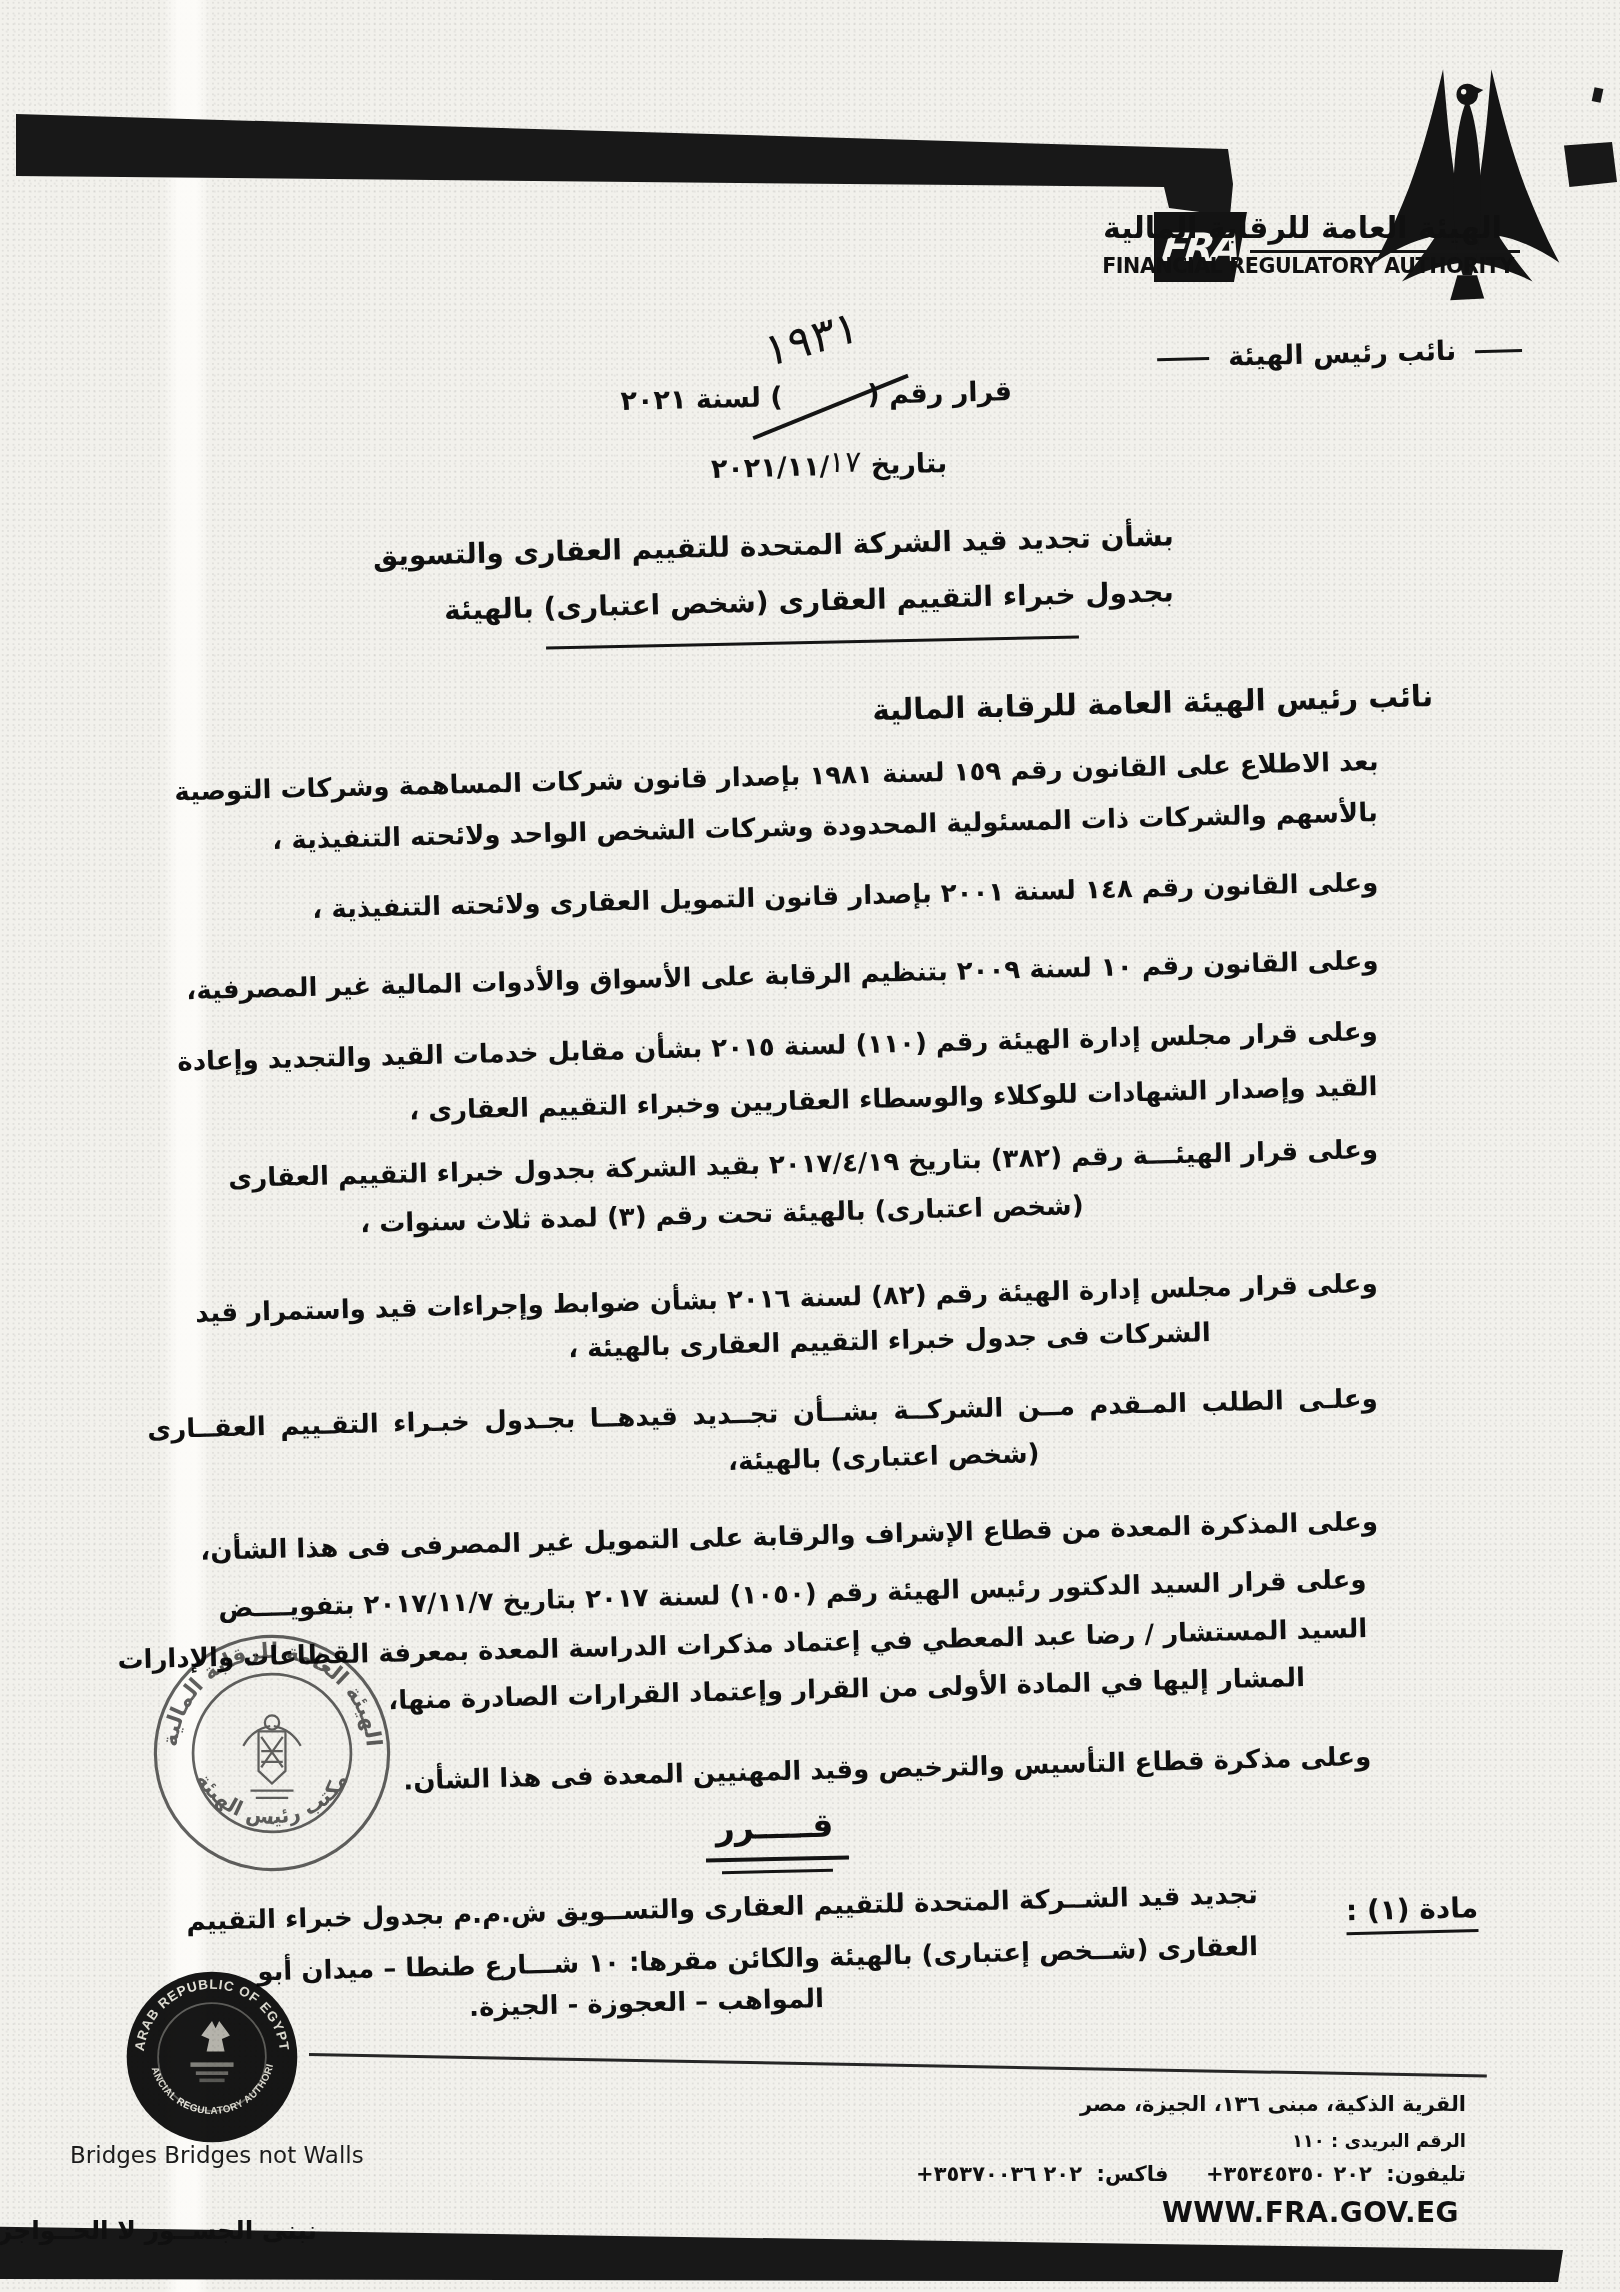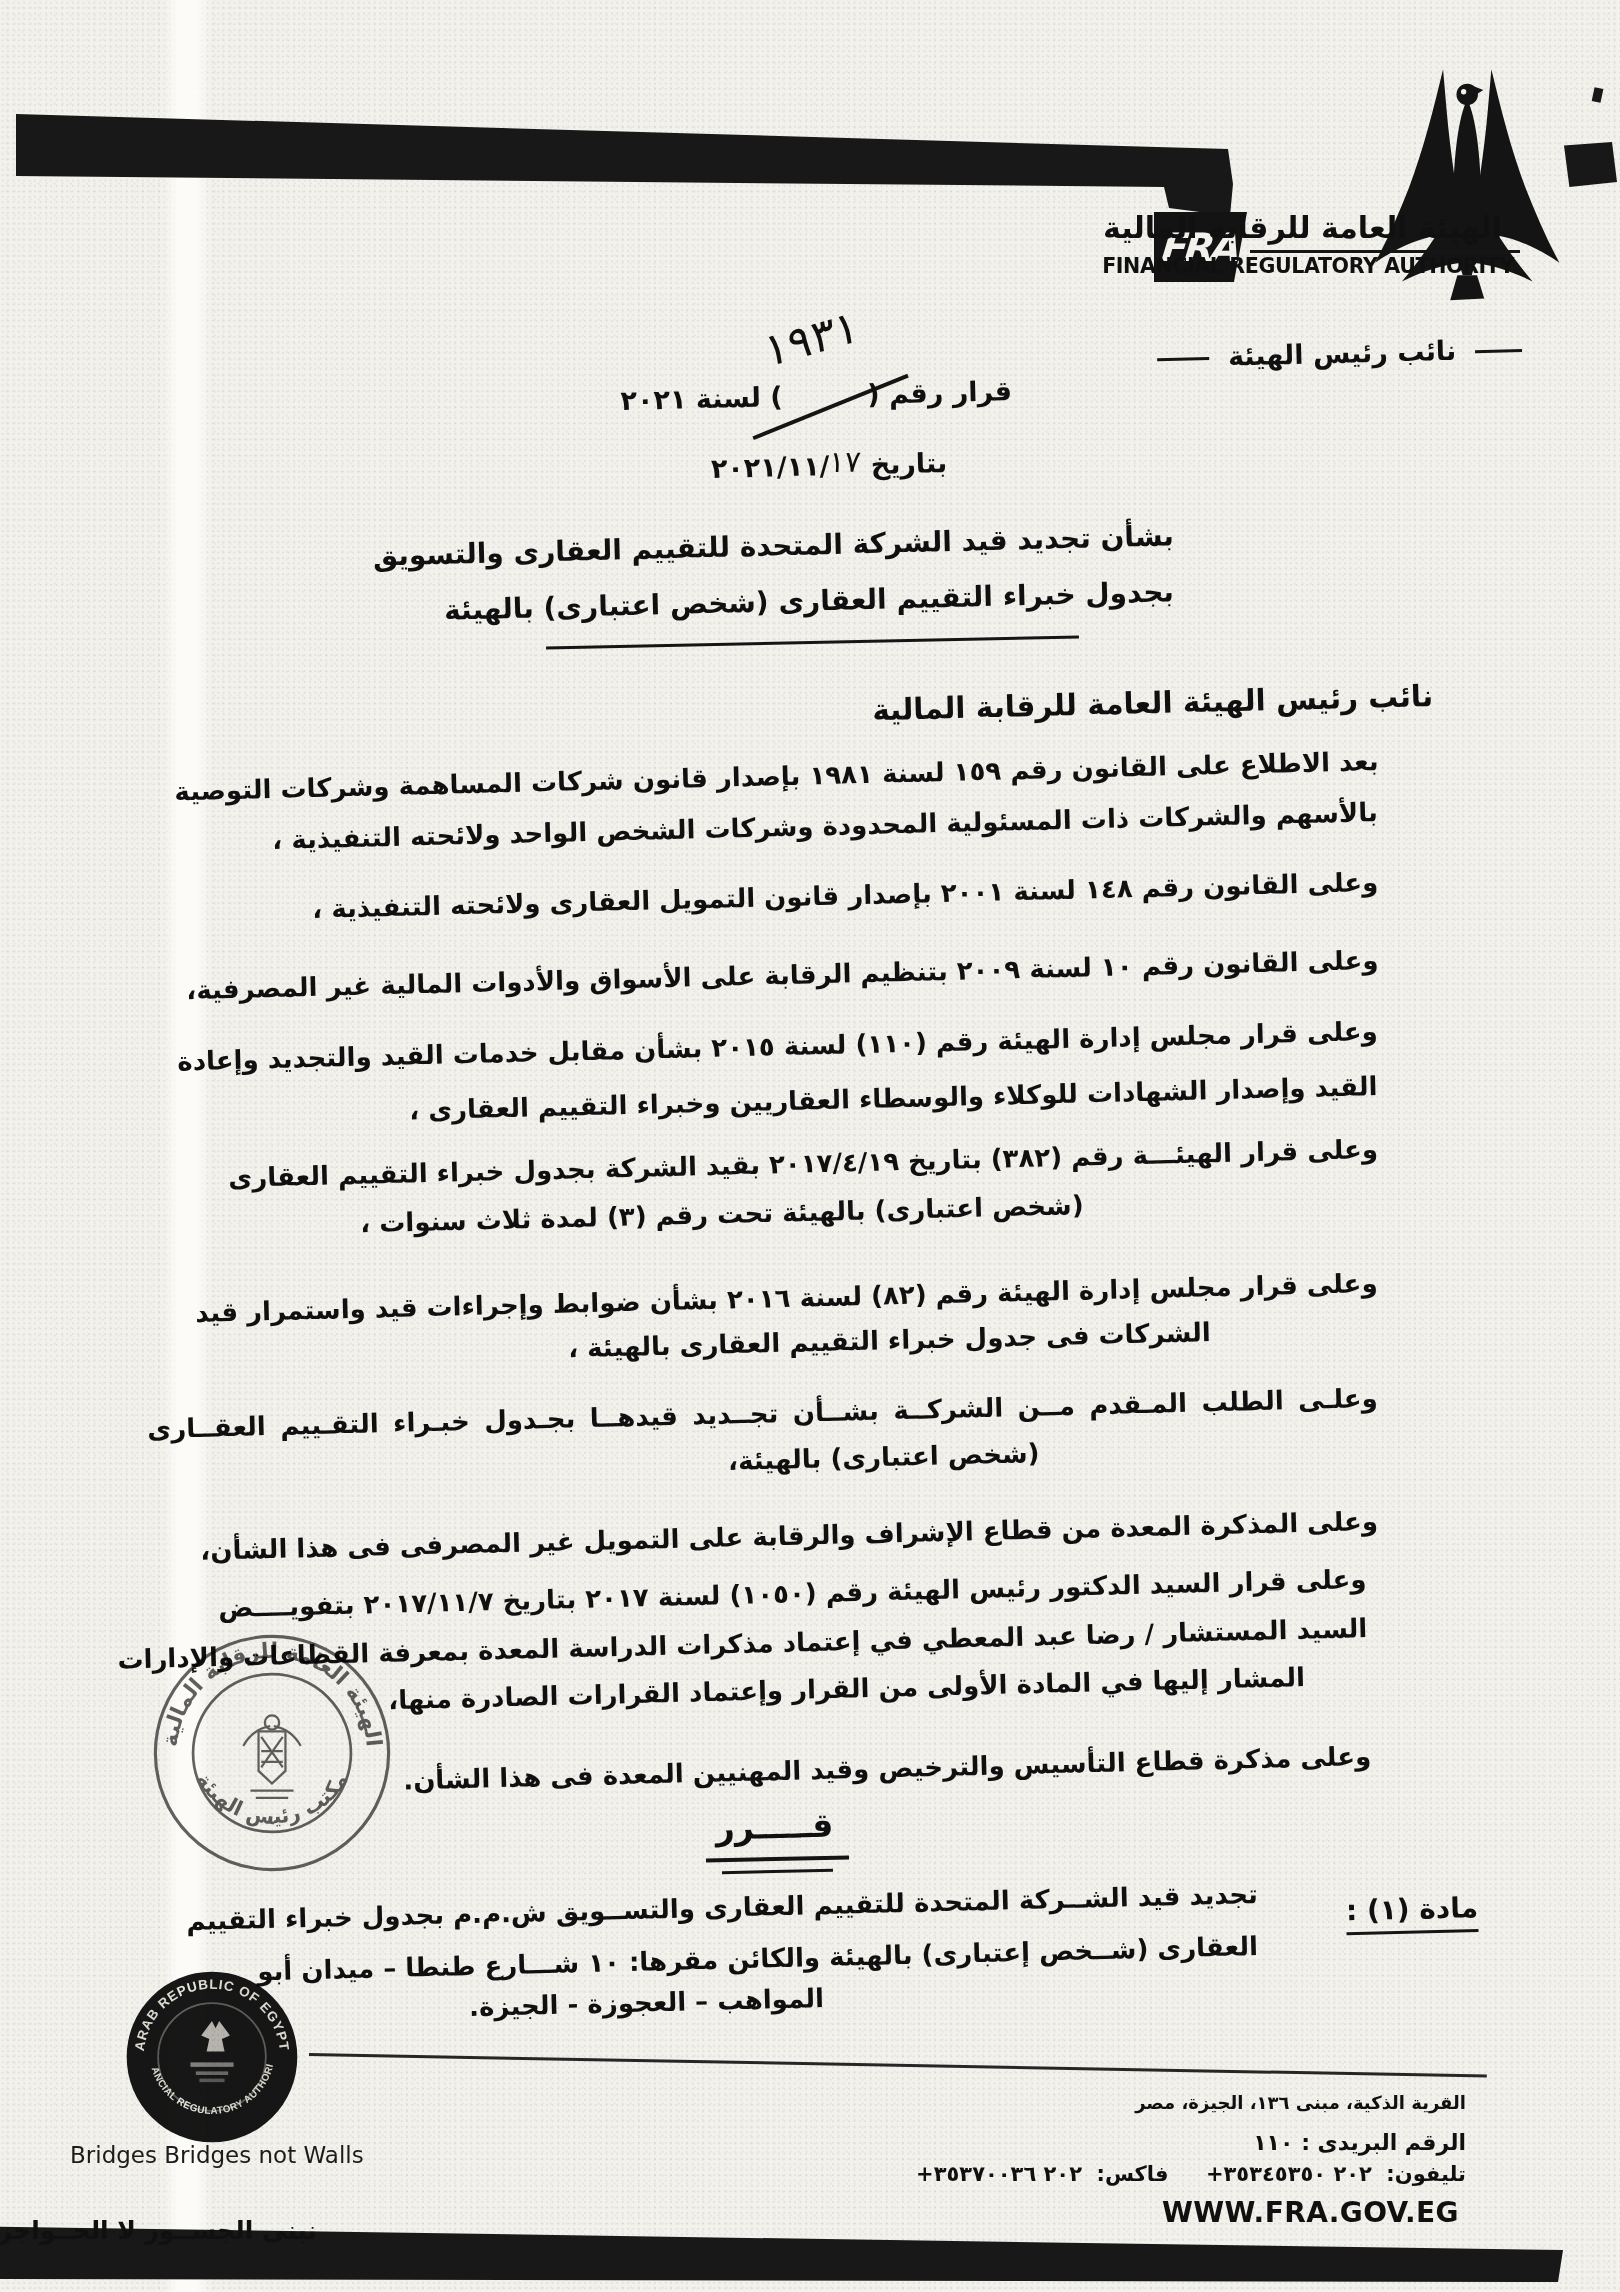--- a/index.html
+++ b/index.html
@@ -162,22 +162,22 @@
       <rect x="80" y="114" width="36" height="4" opacity=".45"></rect>
       <rect x="84" y="122" width="28" height="4" opacity=".35"></rect>
     </g>
   </svg>
 
   <div class="rule" style="left:309px; top:2053px; width:1178px; height:3.1px; transform:rotate(1.05deg); transform-origin:left center; opacity:.92;"></div>
 
   <div class="ln center" style="left:70px; top:2142px; width:245px; font-size:23px; font-weight:400; direction:ltr; color:#1b1b1b;">Bridges Bridges not Walls</div>
   <div class="ln center" style="left:68px; top:2169px; width:249px; font-size:25px;margin-top:47px;">نبنى الجســور لا الحــواجز</div>
 
-  <div class="ln" style="right:154px; top:2092px; font-size:18px;">القرية الذكية، مبنى ١٣٦، الجيزة، مصر</div>
-  <div class="ln" style="right:154px; top:2130px; font-size:22px;">الرقم البريدى : ١١٠</div>
+  <div class="ln" style="right:154px; top:2092px; font-size:21px;">القرية الذكية، مبنى ١٣٦، الجيزة، مصر</div>
+  <div class="ln" style="right:154px; top:2130px; font-size:18px;">الرقم البريدى : ١١٠</div>
   <div class="ln" style="right:154px; top:2162px; font-size:21px;">
     <span>تليفون:</span>
     <span class="ltrspan" style="margin:0 7.2px;">+٢٠٢ ٣٥٣٤٥٣٥٠</span>
     <span style="margin-right:23px;">فاكس:</span>
     <span class="ltrspan" style="margin:0 7.2px;">+٢٠٢ ٣٥٣٧٠٠٣٦</span>
   </div>
   <div class="ln" style="right:161px; top:2196px; font-size:28px; direction:ltr; letter-spacing:0.4px;">WWW.FRA.GOV.EG</div>
 
   <div class="band" style="left:0; top:2225px; width:1620px; height:63px;
               clip-path:polygon(0px 1.8px,1563px 25px,1558px 57px,0px 54px);"></div>

